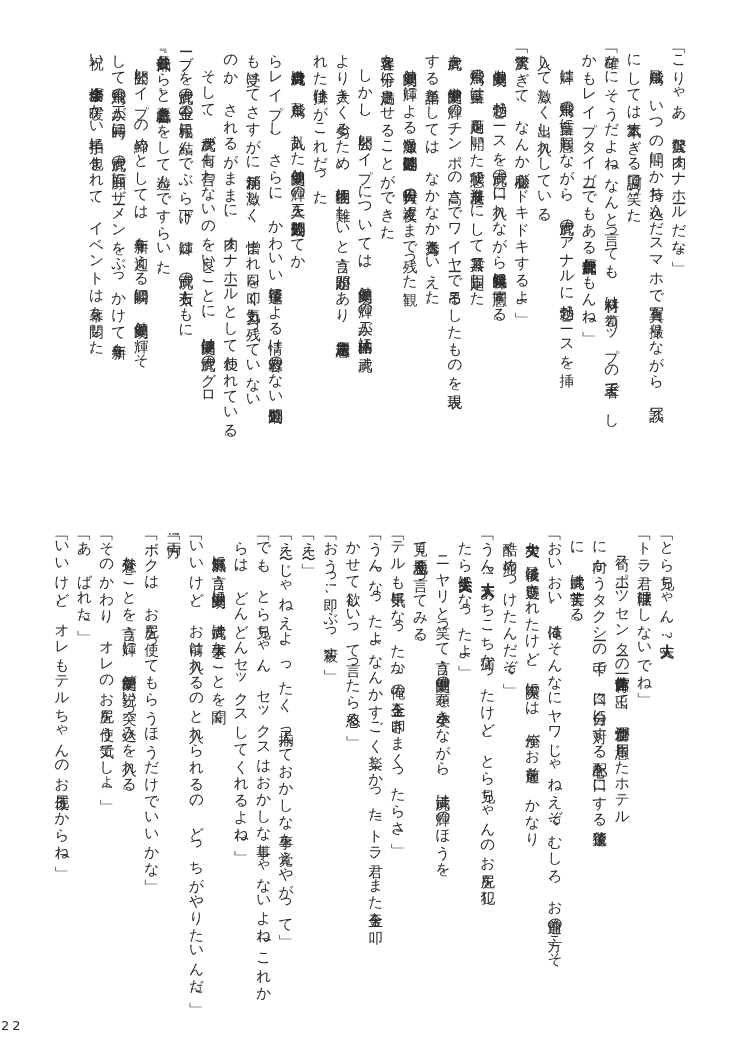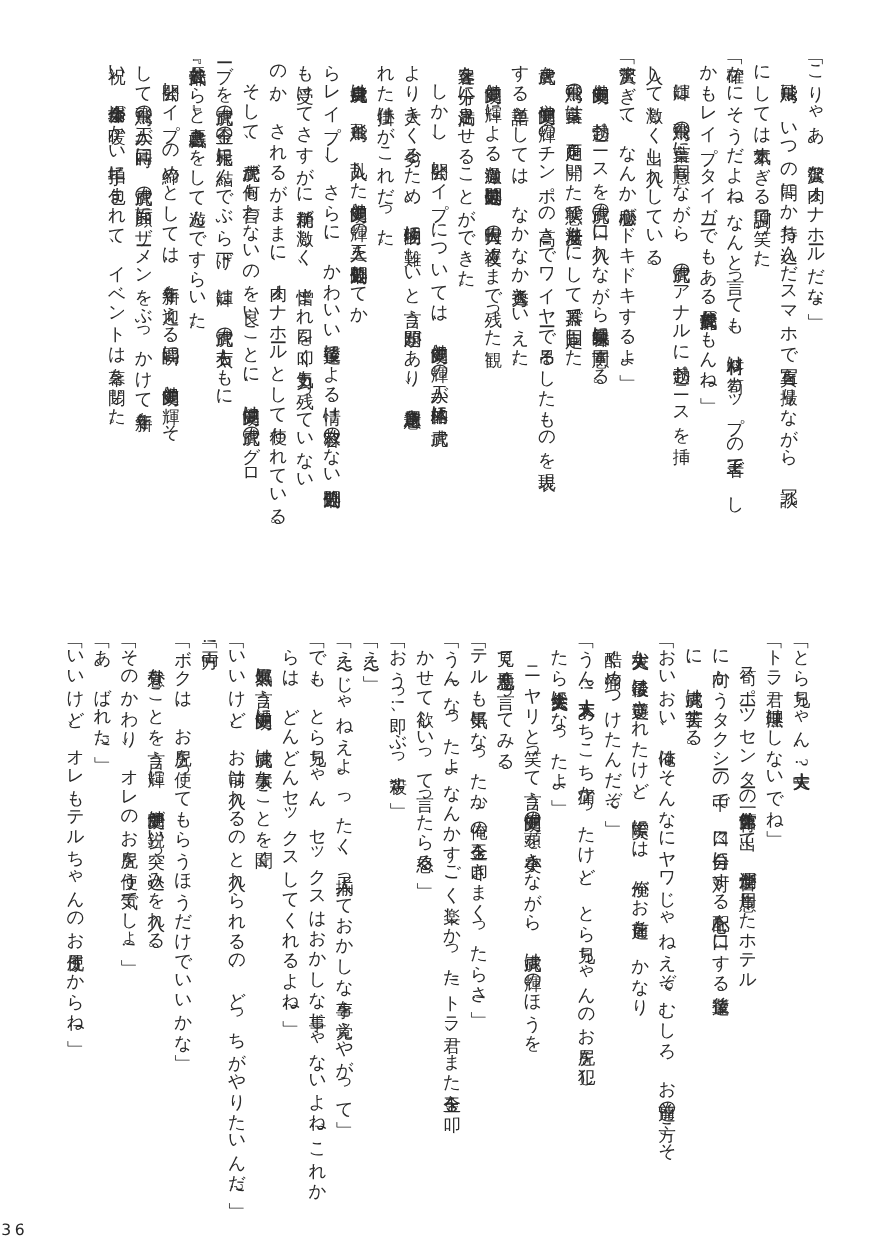--- a/index.html
+++ b/index.html
@@ -111,15 +111,15 @@
       <div class="line">　無邪気に言う健史朗に、武虎は大事なことを聞く。</div>
       <div class="line">「いいけど、お前は入れるのと入れられるの、どっちがやりたいんだ?」</div>
       <div class="line">「両方!」</div>
       <div class="line">「ボクは、お尻を使ってもらうほうだけでいいかな」</div>
       <div class="line">　意外なことを言う輝に、健史朗が鋭い突っ込みを入れる。</div>
       <div class="line">「そのかわり、オレのお尻を使う気でしょ!」</div>
       <div class="line">「あ、ばれた?」</div>
       <div class="line">「いいけど、オレもテルちゃんのお尻使うからね!」</div>
     </div>
 
-  <div class="page-number">36</div>
+  <div class="page-number">22</div>
 
 </div>
 
 </body></html>

